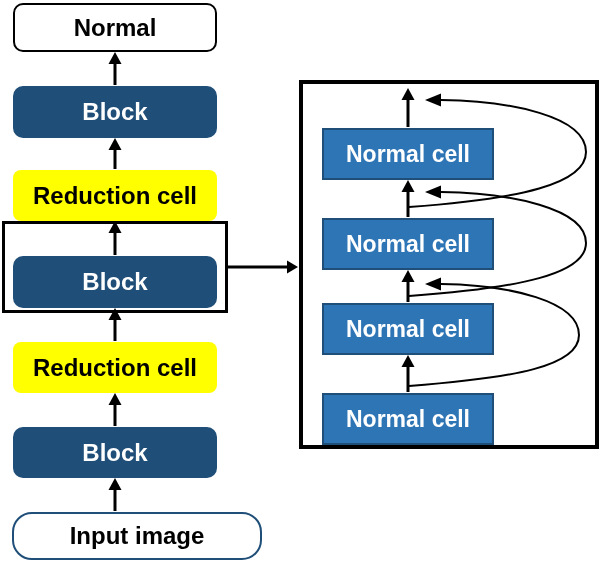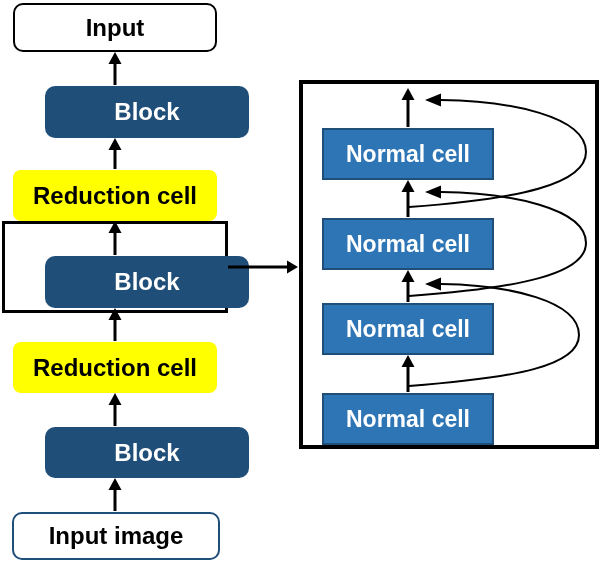--- a/index.html
+++ b/index.html
@@ -5,21 +5,21 @@
   html,body{margin:0;padding:0;background:#ffffff;}
   .canvas{
     position:relative;width:606px;height:564px;background:#ffffff;
     font-family:"Liberation Sans",sans-serif;overflow:hidden;
   }
   .box{
     position:absolute;display:flex;align-items:center;justify-content:center;
     font-weight:bold;box-sizing:border-box;text-align:center;line-height:1;
     letter-spacing:0px;
   }
-  .block{background:var(--block-fill);color:var(--text-light);border-radius:10px;font-size:24px;margin-left:32px;}
+  .block{background:var(--block-fill);color:var(--text-light);border-radius:10px;font-size:24px;}
   .reduction{background:var(--reduction-fill);color:var(--text-dark);border-radius:8px;font-size:24px;text-align:right;}
   .io{background:var(--io-fill);color:var(--text-dark);border-radius:10px;font-size:24px;}
   .output-box{border:2px solid var(--output-border);}
   .input-box{border:2px solid var(--input-border);}
   .normal{
     background:var(--normal-fill);border:2px solid var(--normal-border);
     color:var(--text-light);border-radius:0;font-size:23px;
   }
   .frame{position:absolute;box-sizing:border-box;background:transparent;}
   .frame-left{border:3px solid var(--frame-border);}
@@ -28,21 +28,21 @@
   .shaft{stroke:var(--arrow);stroke-width:3;fill:none;}
   .arc{stroke:var(--arrow);stroke-width:2;fill:none;}
   .head{fill:var(--arrow);stroke:none;}
 </style>
 </head>
 <body>
 
 <div class="canvas">
 
   <div class="box io output-box" style="left:13px;top:3px;width:204px;height:49px;">
-    <span>Input</span>
+    <span>Normal</span>
   </div>
 
   <div class="box block" style="left:13px;top:86px;width:204px;height:52px;">
     <span>Block</span>
   </div>
 
   <div class="box reduction" style="left:13px;top:170px;width:204px;height:51px;">
     <span>Reduction cell</span>
   </div>
 
@@ -53,21 +53,21 @@
   </div>
 
   <div class="box reduction" style="left:13px;top:342px;width:204px;height:51px;">
     <span>Reduction cell</span>
   </div>
 
   <div class="box block" style="left:13px;top:427px;width:204px;height:51px;">
     <span>Block</span>
   </div>
 
-  <div class="box io input-box" style="left:12px;top:512px;width:208px;height:48px;">
+  <div class="box io input-box" style="left:12px;top:512px;width:250px;height:48px;border-radius:20px;">
     <span>Input image</span>
   </div>
 
   <div class="frame frame-right" style="left:299px;top:80px;width:300px;height:369px;"></div>
 
   <div class="box normal" style="left:322px;top:128px;width:172px;height:52px;">
     <span>Normal cell</span>
   </div>
   <div class="box normal" style="left:322px;top:218px;width:172px;height:52px;">
     <span>Normal cell</span>

